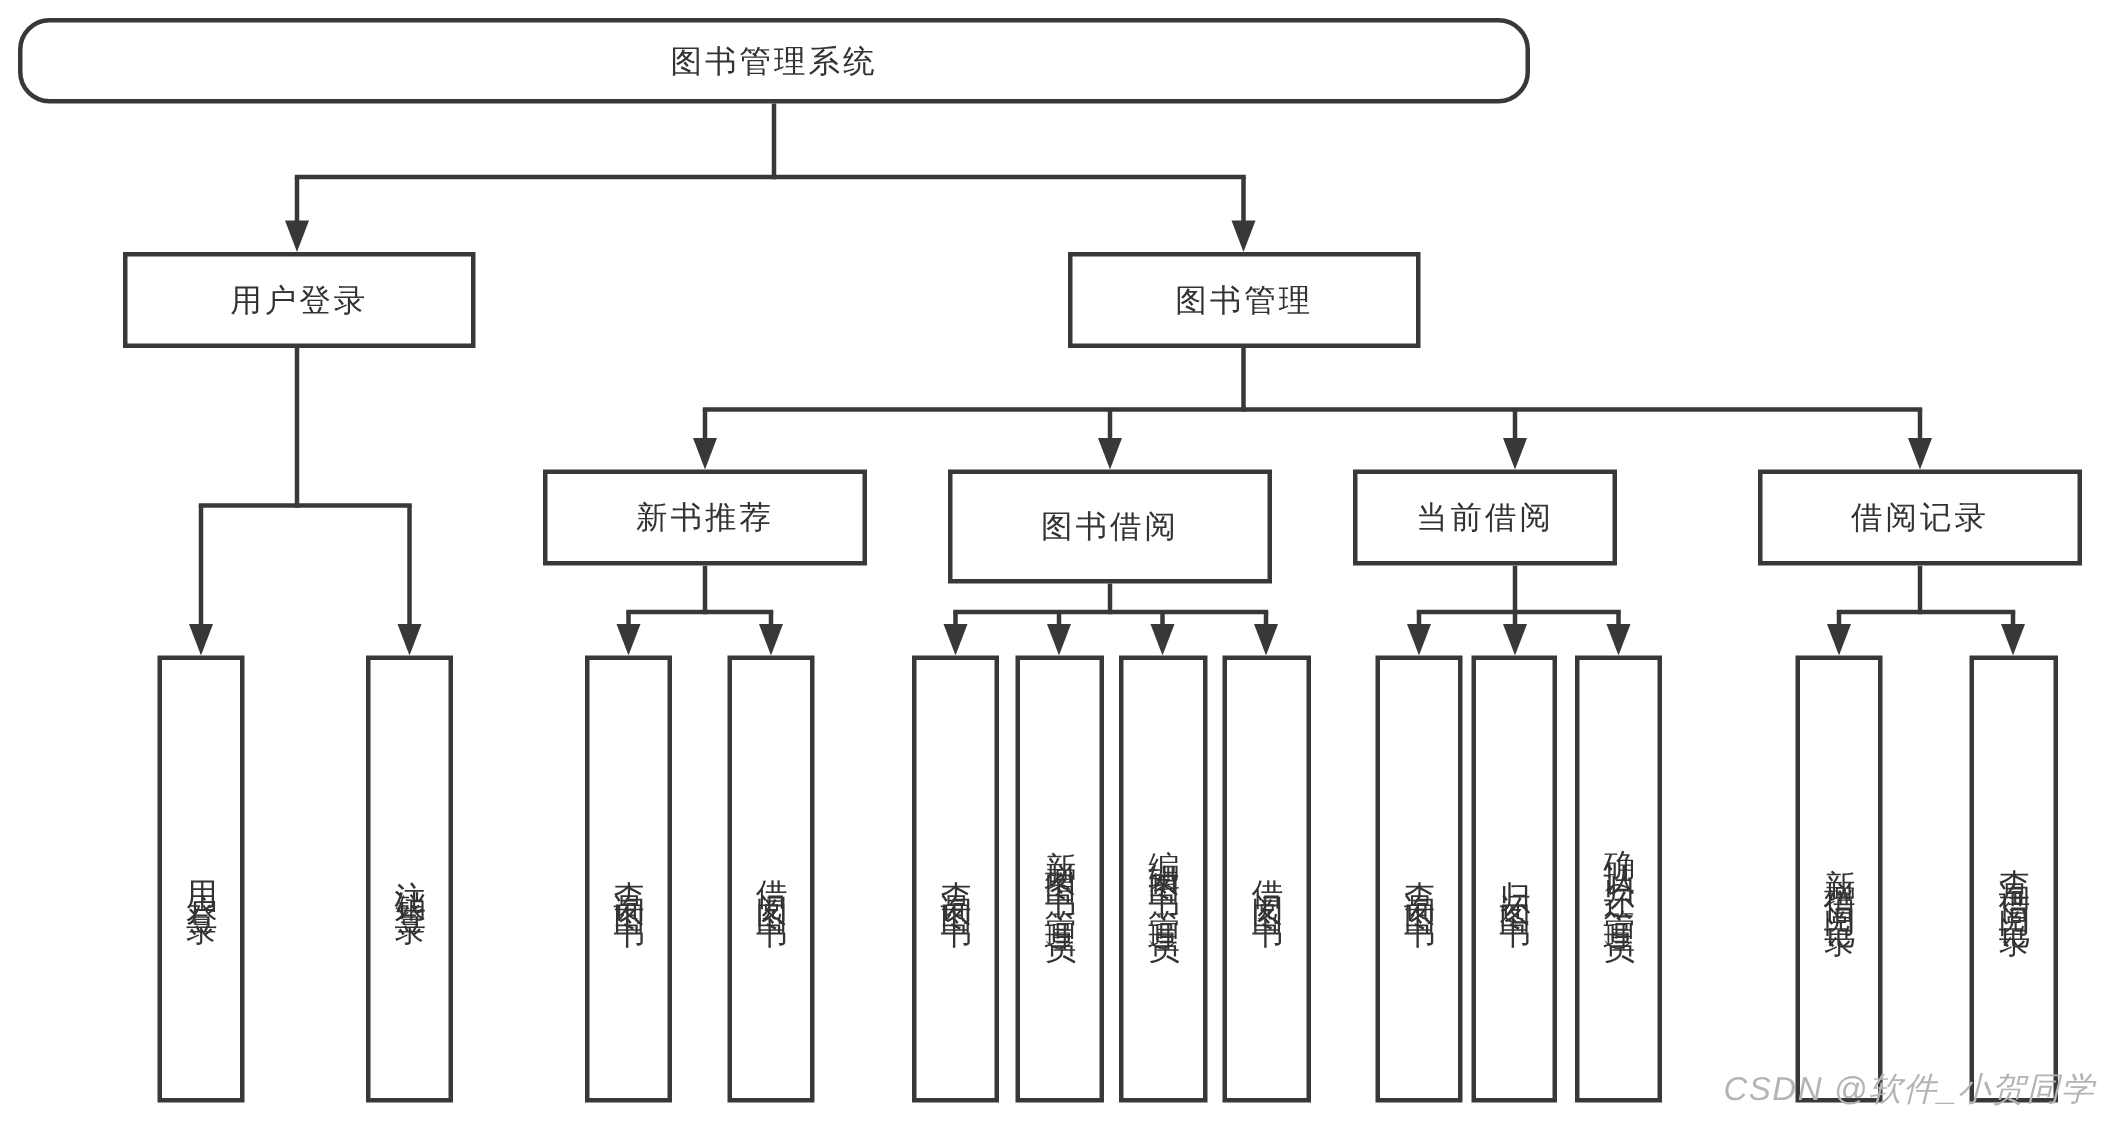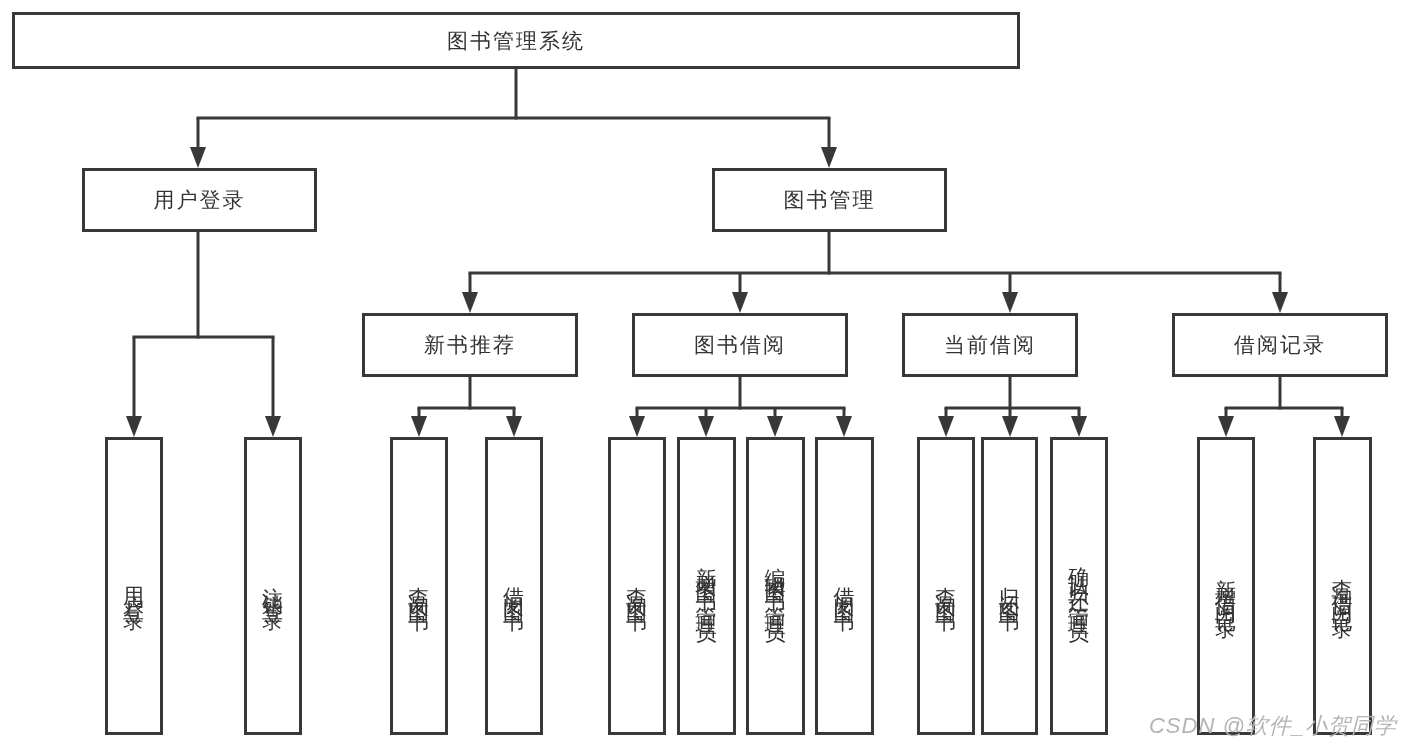--- a/index.html
+++ b/index.html
@@ -115,35 +115,35 @@
     <polygon points="1071,416 1087,416 1079,437"></polygon>
 
     <line x1="1280" y1="377" x2="1280" y2="409.5"></line>
     <line x1="1224.5" y1="408" x2="1343.5" y2="408"></line>
     <line x1="1226" y1="408" x2="1226" y2="417"></line>
     <polygon points="1218,416 1234,416 1226,437"></polygon>
     <line x1="1342" y1="408" x2="1342" y2="417"></line>
     <polygon points="1334,416 1350,416 1342,437"></polygon>
   </svg>
 
-  <div class="node" style="left:12px; top:12px; width:1008px; height:57px;">
+  <div class="node" style="left:12px; top:12px; width:1008px; height:57px;border-radius:21px;">
     <span>图书管理系统</span>
   </div>
 
   <div class="node" style="left:82px; top:168px; width:235px; height:64px;">
     <span>用户登录</span>
   </div>
   <div class="node" style="left:362px; top:313px; width:216px; height:64px;">
     <span>新书推荐</span>
   </div>
 
   <div class="node" style="left:712px; top:168px; width:235px; height:64px;">
     <span>图书管理</span>
   </div>
-  <div class="node" style="left:632px; top:313px; width:216px; height:64px;text-align:center;">
+  <div class="node" style="left:632px; top:313px; width:216px; height:76px;text-align:center;">
     <span>图书借阅</span>
   </div>
   <div class="node" style="left:902px; top:313px; width:176px; height:64px;">
     <span>当前借阅</span>
   </div>
   <div class="node" style="left:1172px; top:313px; width:216px; height:64px;">
     <span>借阅记录</span>
   </div>
 
   <div class="node vert" style="left:105px; top:437px; width:58px; height:298px;">

